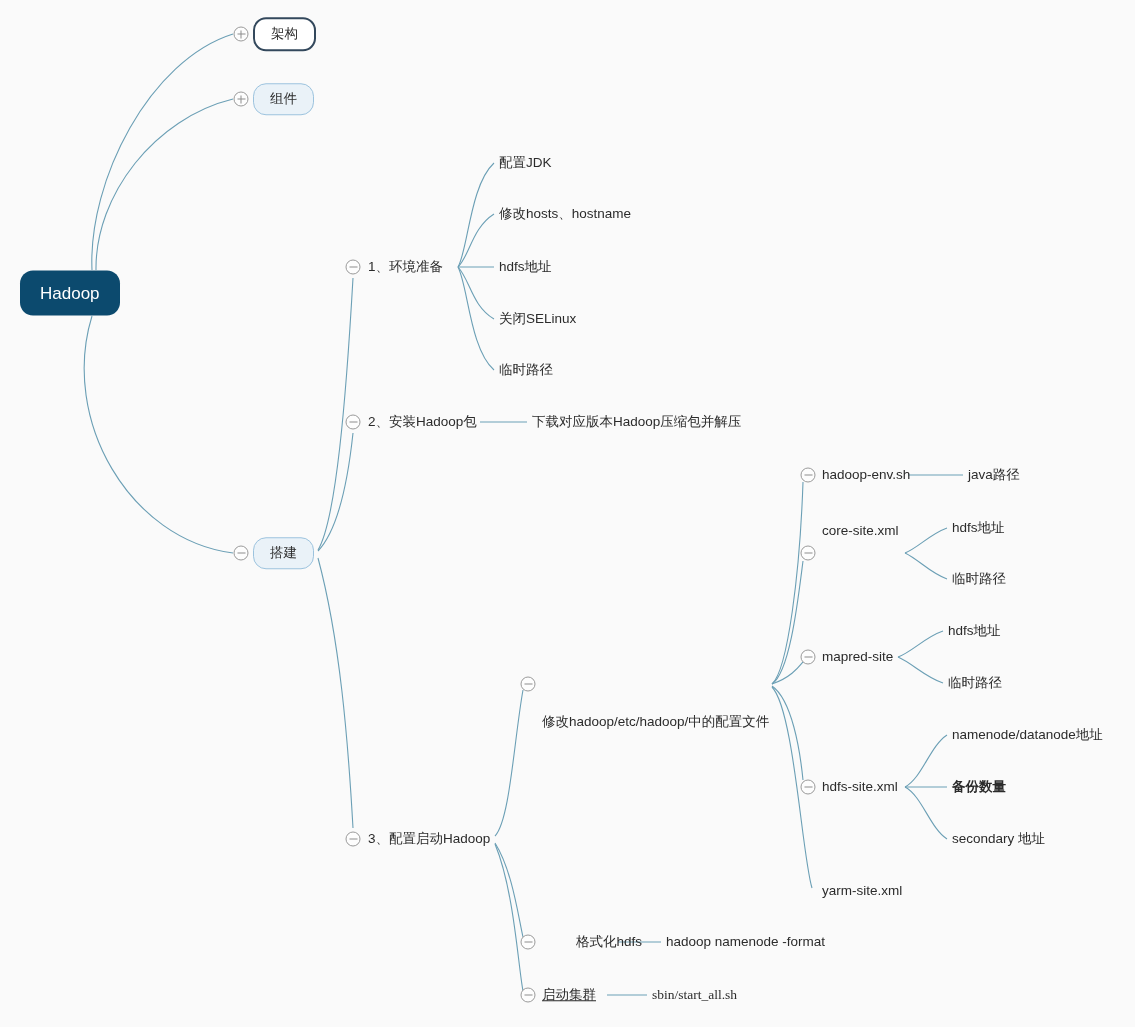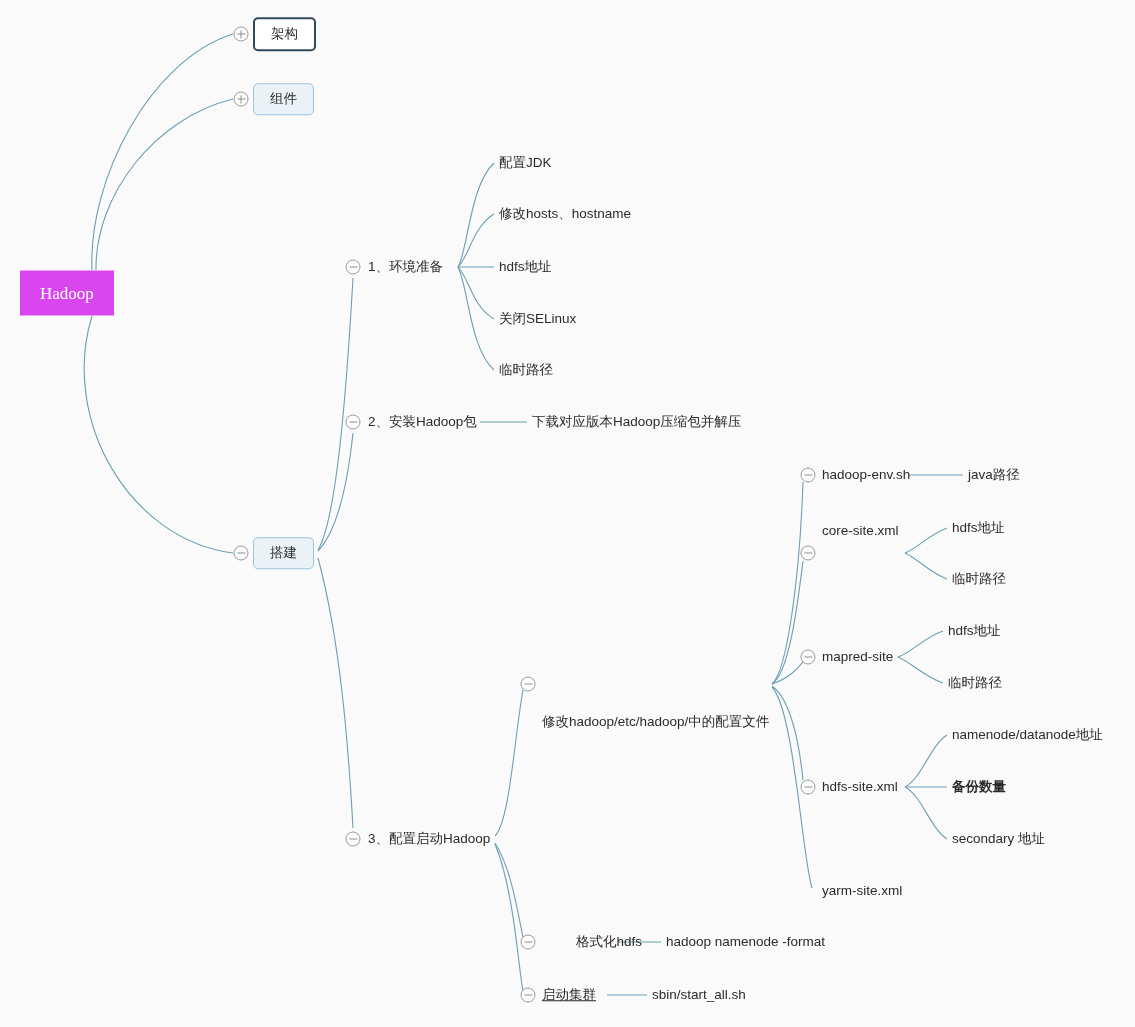--- a/index.html
+++ b/index.html
@@ -33,38 +33,37 @@
     color: #2b2b2b;
     font-size: 13.5px;
     line-height: 1;
     transform: translateY(-50%);
   }
   .node.bold { font-weight: bold; }
 
   
   .root-node {
     position: absolute;
-    background: #d946ef;
+    background: #0c4a6e;
     color: #ffffff;
-    border-radius: 0;
+    border-radius: 13px;
     font-size: 17px;
     padding: 14px 20px;
     line-height: 1;
     white-space: nowrap;
     transform: translateY(-50%);
     box-sizing: border-box;
-    font-family: Liberation Serif, serif;
   }
 
   
   .box-node {
     position: absolute;
     background: #eaf2f8;
     border: 1.5px solid #9cc3de;
-    border-radius: 5px;
+    border-radius: 13px;
     color: #2b2b2b;
     font-size: 13.5px;
     padding: 8px 16px;
     line-height: 1;
     white-space: nowrap;
     transform: translateY(-50%);
     box-sizing: border-box;
   }
   .box-node.selected {
     background: #ffffff;
@@ -157,21 +156,21 @@
       <div class="node" style="left: 532px; top: 422px;">下载对应版本Hadoop压缩包并解压</div>
       <div class="node" style="left: 368px; top: 839px;">3、配置启动Hadoop</div>
       <div class="toggle" style="left: 353px; top: 839px;"></div>
       <div class="node" style="left: 542px; top: 684px; margin-top: 38px;">修改hadoop/etc/hadoop/中的配置文件</div>
       <div class="toggle" style="left: 528px; top: 684px;"></div>
       <div class="node" style="left: 542px; top: 942px; margin-left: 34px;">格式化hdfs</div>
       <div class="toggle" style="left: 528px; top: 942px;"></div>
       <div class="node" style="left: 666px; top: 942px;">hadoop namenode -format</div>
       <div class="node" style="left: 542px; top: 995px; text-decoration: underline;">启动集群</div>
       <div class="toggle" style="left: 528px; top: 995px;"></div>
-      <div class="node" style="left: 652px; top: 995px;">sbin/start_all.sh</div>
+      <div class="node" style="left: 652px; top: 995px; font-family: Liberation Serif, serif;">sbin/start_all.sh</div>
       <div class="node" style="left: 822px; top: 475px;">hadoop-env.sh</div>
       <div class="toggle" style="left: 808px; top: 475px;"></div>
       <div class="node" style="left: 968px; top: 475px;">java路径</div>
       <div class="node" style="left: 822px; top: 531px;">core-site.xml</div>
       <div class="toggle" style="left: 808px; top: 553px;"></div>
       <div class="node" style="left: 952px; top: 528px;">hdfs地址</div>
       <div class="node" style="left: 952px; top: 579px;">临时路径</div>
       <div class="node" style="left: 822px; top: 657px;">mapred-site</div>
       <div class="toggle" style="left: 808px; top: 657px;"></div>
       <div class="node" style="left: 948px; top: 631px;">hdfs地址</div>

